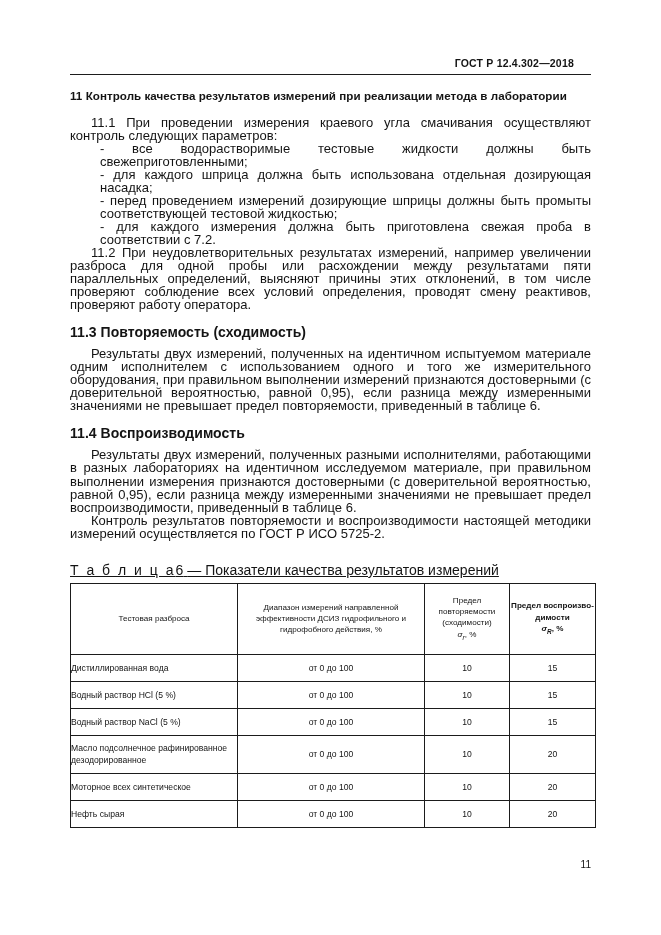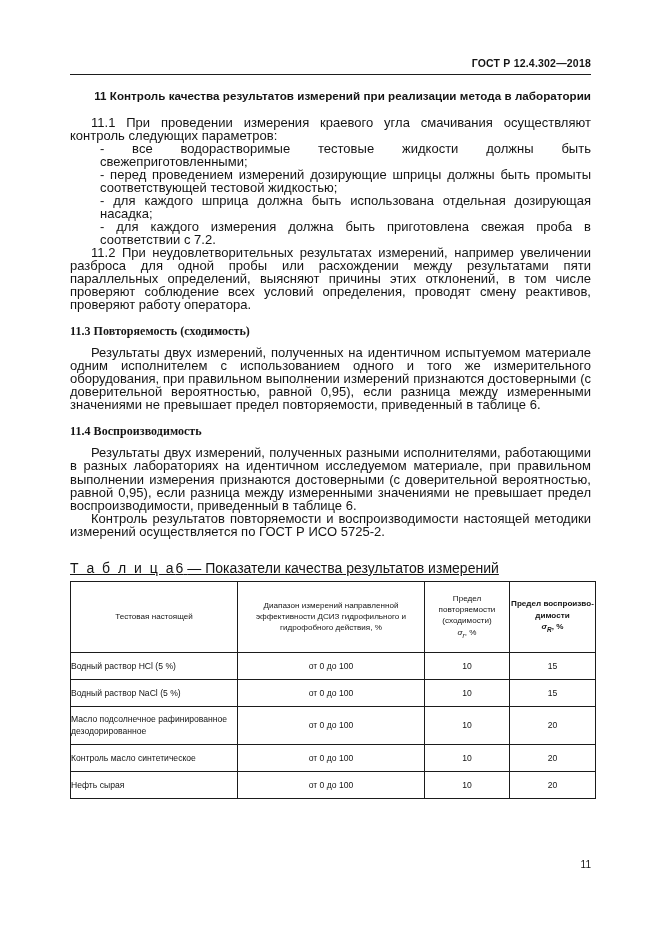--- a/index.html
+++ b/index.html
@@ -21,21 +21,21 @@
     left: 0; top: 0;
     width: 661px;
     height: 935px;
     box-sizing: border-box;
   }
 
   
   .doc-header {
     position: absolute;
     top: 57px;
-    right: 70px;
+    right: 87px;
     font-size: 10.5px;
     font-weight: bold;
     letter-spacing: 0.2px;
     white-space: nowrap;
   }
   .header-rule {
     position: absolute;
     top: 74px;
     left: 70px;
     right: 70px;
@@ -50,29 +50,27 @@
     left: 70px;
     width: 521px;
   }
 
   h1.section-title {
     font-size: 11.6px;
     font-weight: bold;
     line-height: 15.5px;
     margin: 0 0 12px 0;
     letter-spacing: 0.05px;
-    text-align: right;
   }
 
   h2.sub-title {
-    font-size: 12px;
+    font-size: 14px;
     font-weight: bold;
     margin: 13px 0 7px 0;
     letter-spacing: 0.05px;
-    font-family: Liberation Serif, serif;
   }
 
   p.body-text {
     font-size: 13px;
     line-height: 13.05px;
     margin: 0;
     text-align: justify;
     text-justify: inter-word;
     letter-spacing: 0.02px;
   }
@@ -148,75 +146,81 @@
 
   <div class="doc-header">ГОСТ Р 12.4.302—2018</div>
   <div class="header-rule"></div>
 
   <div class="content">
 
     <h1 class="section-title">11 Контроль качества результатов измерений при реализации метода в лаборатории</h1>
 
     <p class="body-text indent">11.1 При проведении измерения краевого угла смачивания осуществляют контроль следующих параметров:</p>
     <p class="body-text dash">- все водорастворимые тестовые жидкости должны быть свежеприготовленными;</p>
+    <p class="body-text dash">- для каждого шприца должна быть использована отдельная дозирующая насадка;</p>
     <p class="body-text dash">- перед проведением измерений дозирующие шприцы должны быть промыты соответствующей тестовой жидкостью;</p>
-    <p class="body-text dash">- для каждого шприца должна быть использована отдельная дозирующая насадка;</p>
     <p class="body-text dash">- для каждого измерения должна быть приготовлена свежая проба в соответствии с 7.2.</p>
     <p class="body-text indent">11.2 При неудовлетворительных результатах измерений, например увеличении разброса для одной пробы или расхождении между результатами пяти параллельных определений, выясняют причины этих отклонений, в том числе проверяют соблюдение всех условий определения, проводят смену реактивов, проверяют работу оператора.</p>
 
     <h2 class="sub-title">11.3 Повторяемость (сходимость)</h2>
     <p class="body-text indent">Результаты двух измерений, полученных на идентичном испытуемом материале одним исполнителем с использованием одного и того же измерительного оборудования, при правильном выполнении измерений признаются достоверными (с доверительной вероятностью, равной 0,95), если разница между измеренными значениями не превышает предел повторяемости, приведенный в таблице 6.</p>
 
     <h2 class="sub-title">11.4 Воспроизводимость</h2>
     <p class="body-text indent">Результаты двух измерений, полученных разными исполнителями, работающими в разных лабораториях на идентичном исследуемом материале, при правильном выполнении измерения признаются достоверными (с доверительной вероятностью, равной 0,95), если разница между измеренными значениями не превышает предел воспроизводимости, приведенный в таблице 6.</p>
     <p class="body-text indent">Контроль результатов повторяемости и воспроизводимости настоящей методики измерений осуществляется по ГОСТ Р ИСО 5725-2.</p>
 
     <div class="table-caption">
       <span class="spaced">Т а б л и ц а</span><span>6</span>&nbsp;<span>— Показатели качества результатов измерений</span>
     </div>
 
     <table class="quality-table">
       <thead>
         <tr>
-          <th class="col-liquid">Тестовая настоящей</th>
+          <th class="col-liquid">Тестовая разброса</th>
           <th class="col-range">Диапазон измерений направленной эффективности ДСИЗ гидрофильного и гидрофобного действия, %</th>
           <th class="col-rep">
             <span>Предел</span><br>
             <span>повторяемости</span><br>
             <span>(сходимости)</span><br>
             <span class="sym">σ</span><span class="sub sym">r</span><span>, %</span>
           </th>
           <th class="col-repro">
             <span>Предел воспроизво-</span><br>
             <span>димости</span><br>
             <span class="sym">σ</span><span class="sub sym">R</span><span>, %</span>
           </th>
         </tr>
       </thead>
       <tbody id="table-body">
           <tr>
+            <td>Дистиллированная вода</td>
+            <td class="c">от 0 до 100</td>
+            <td class="c">10</td>
+            <td class="c">15</td>
+          </tr>
+          <tr>
             <td>Водный раствор HCl (5 %)</td>
             <td class="c">от 0 до 100</td>
             <td class="c">10</td>
             <td class="c">15</td>
           </tr>
           <tr>
             <td>Водный раствор NaCl (5 %)</td>
             <td class="c">от 0 до 100</td>
             <td class="c">10</td>
             <td class="c">15</td>
           </tr>
           <tr class="tall">
             <td>Масло подсолнечное рафинированное дезодорированное</td>
             <td class="c">от 0 до 100</td>
             <td class="c">10</td>
             <td class="c">20</td>
           </tr>
           <tr>
-            <td>Контроль масло синтетическое</td>
+            <td>Моторное всех синтетическое</td>
             <td class="c">от 0 до 100</td>
             <td class="c">10</td>
             <td class="c">20</td>
           </tr>
           <tr>
             <td>Нефть сырая</td>
             <td class="c">от 0 до 100</td>
             <td class="c">10</td>
             <td class="c">20</td>
           </tr>

